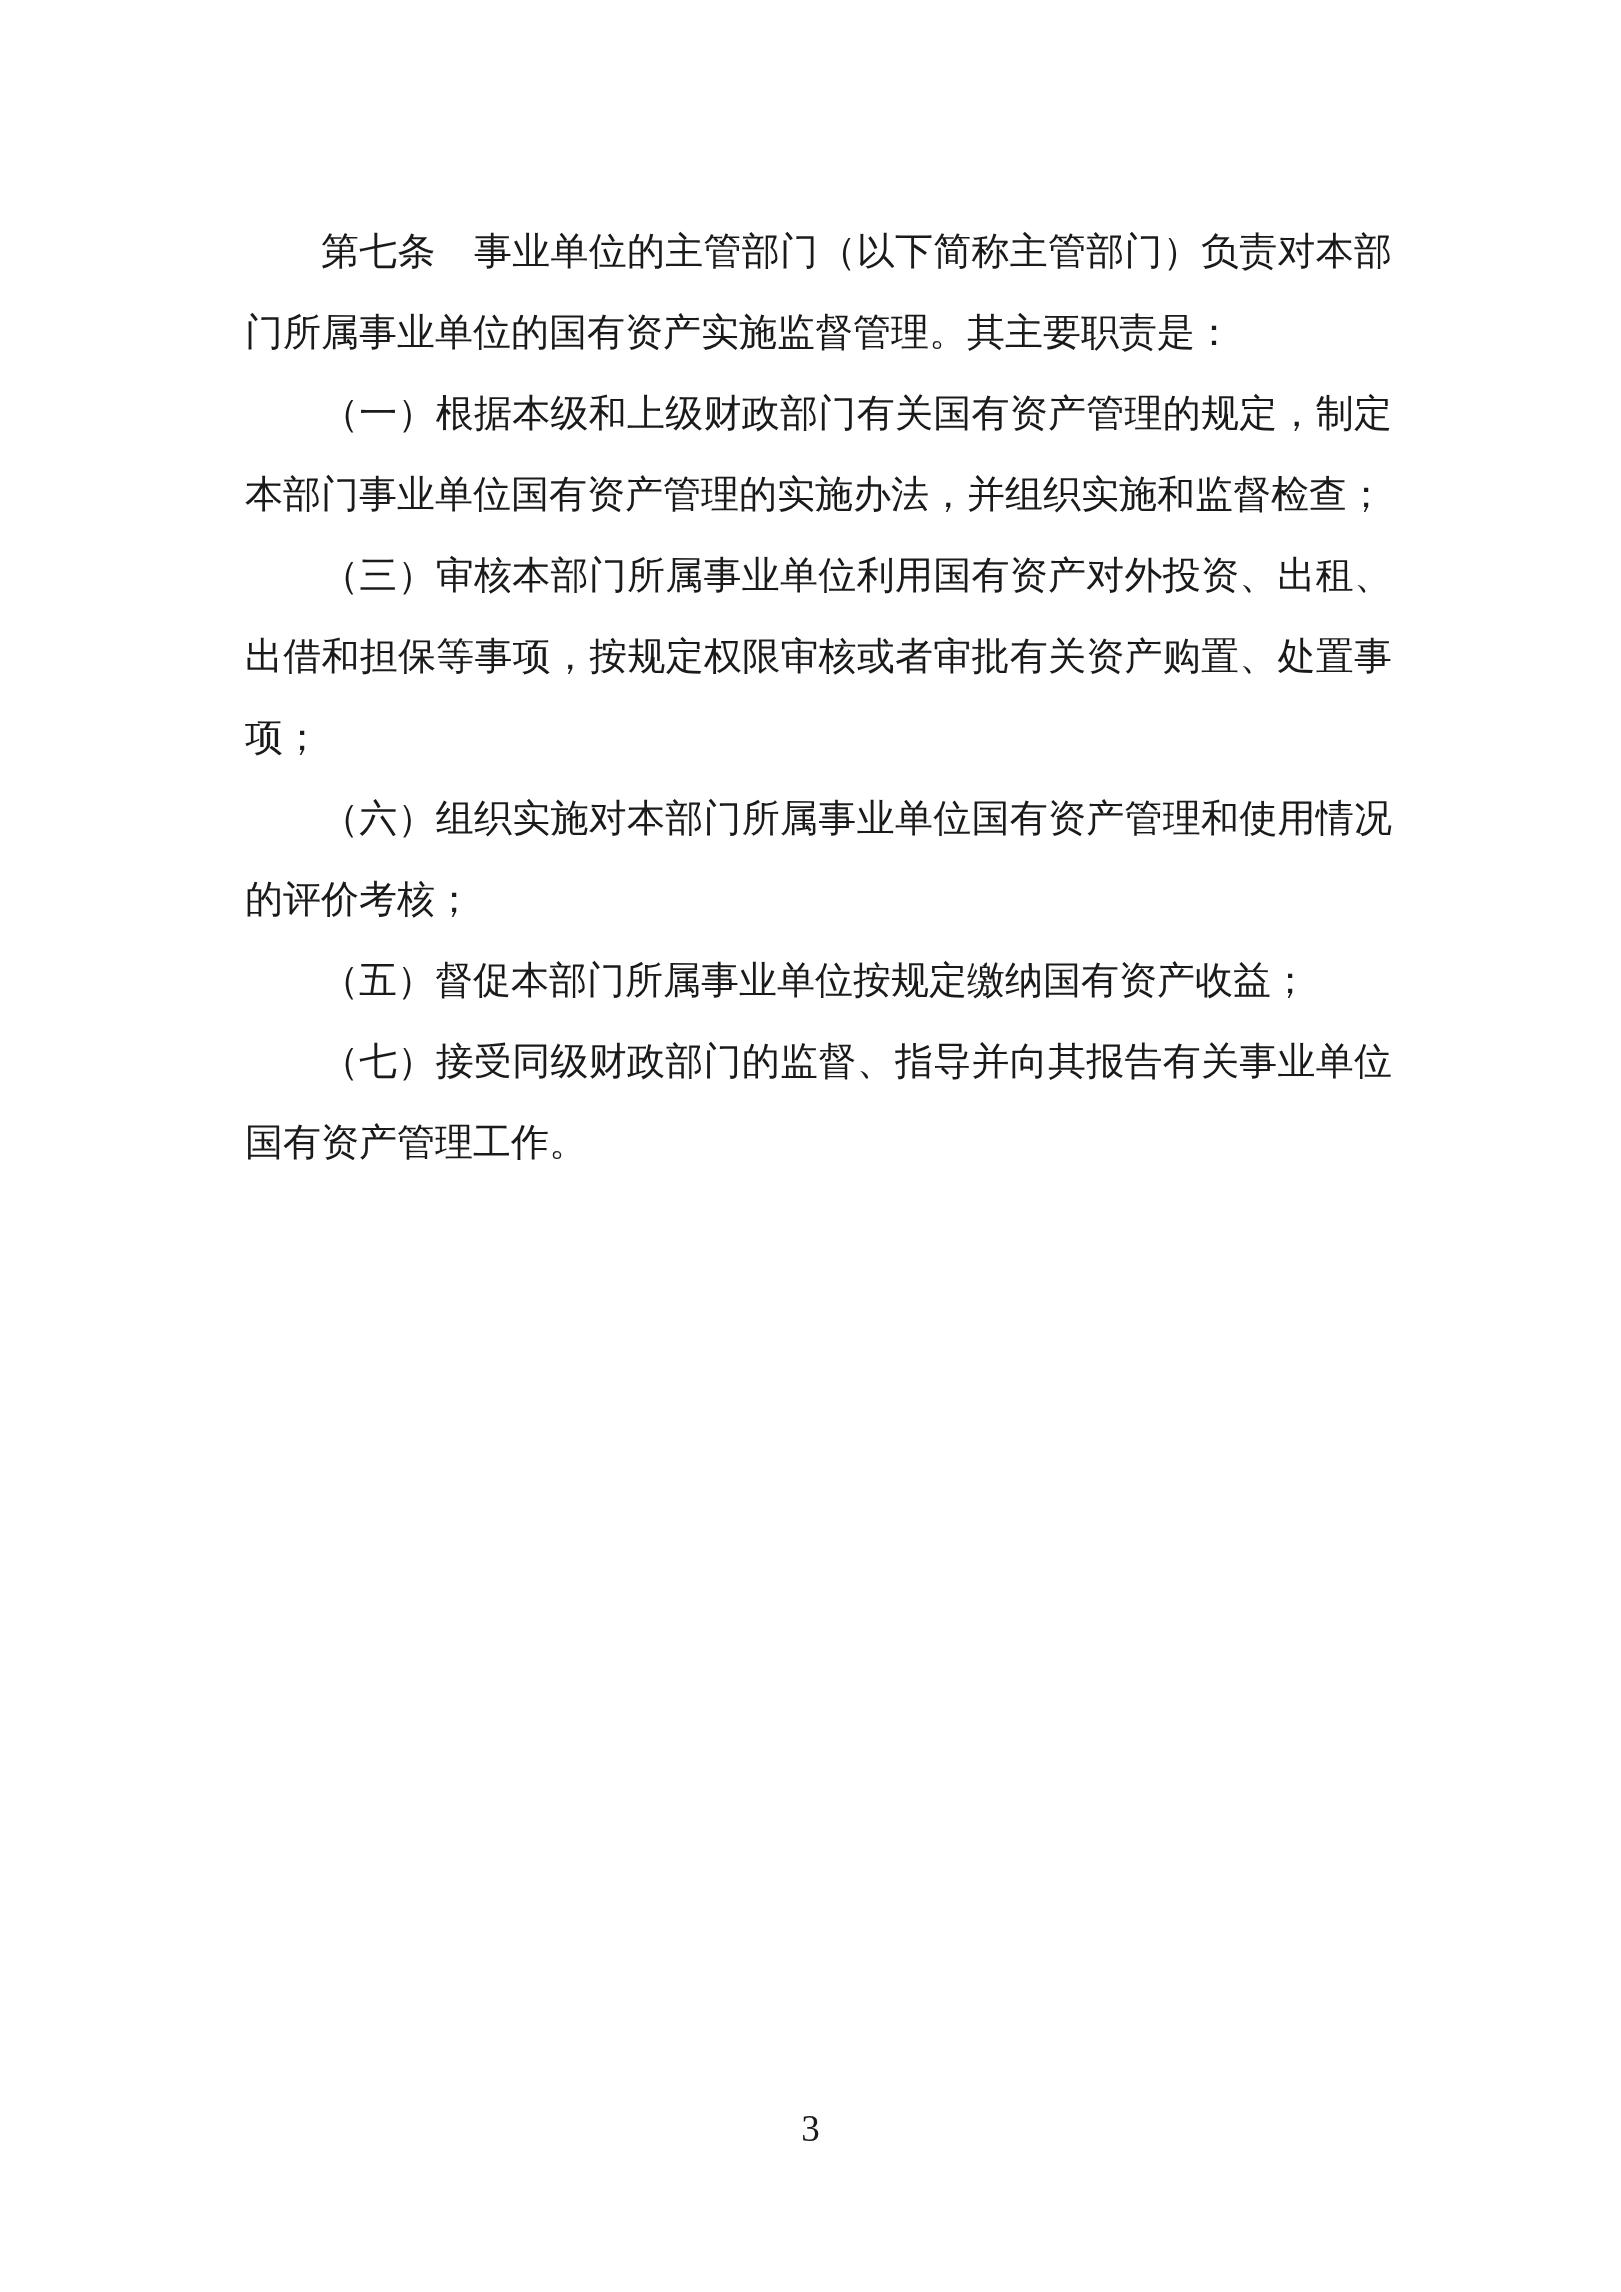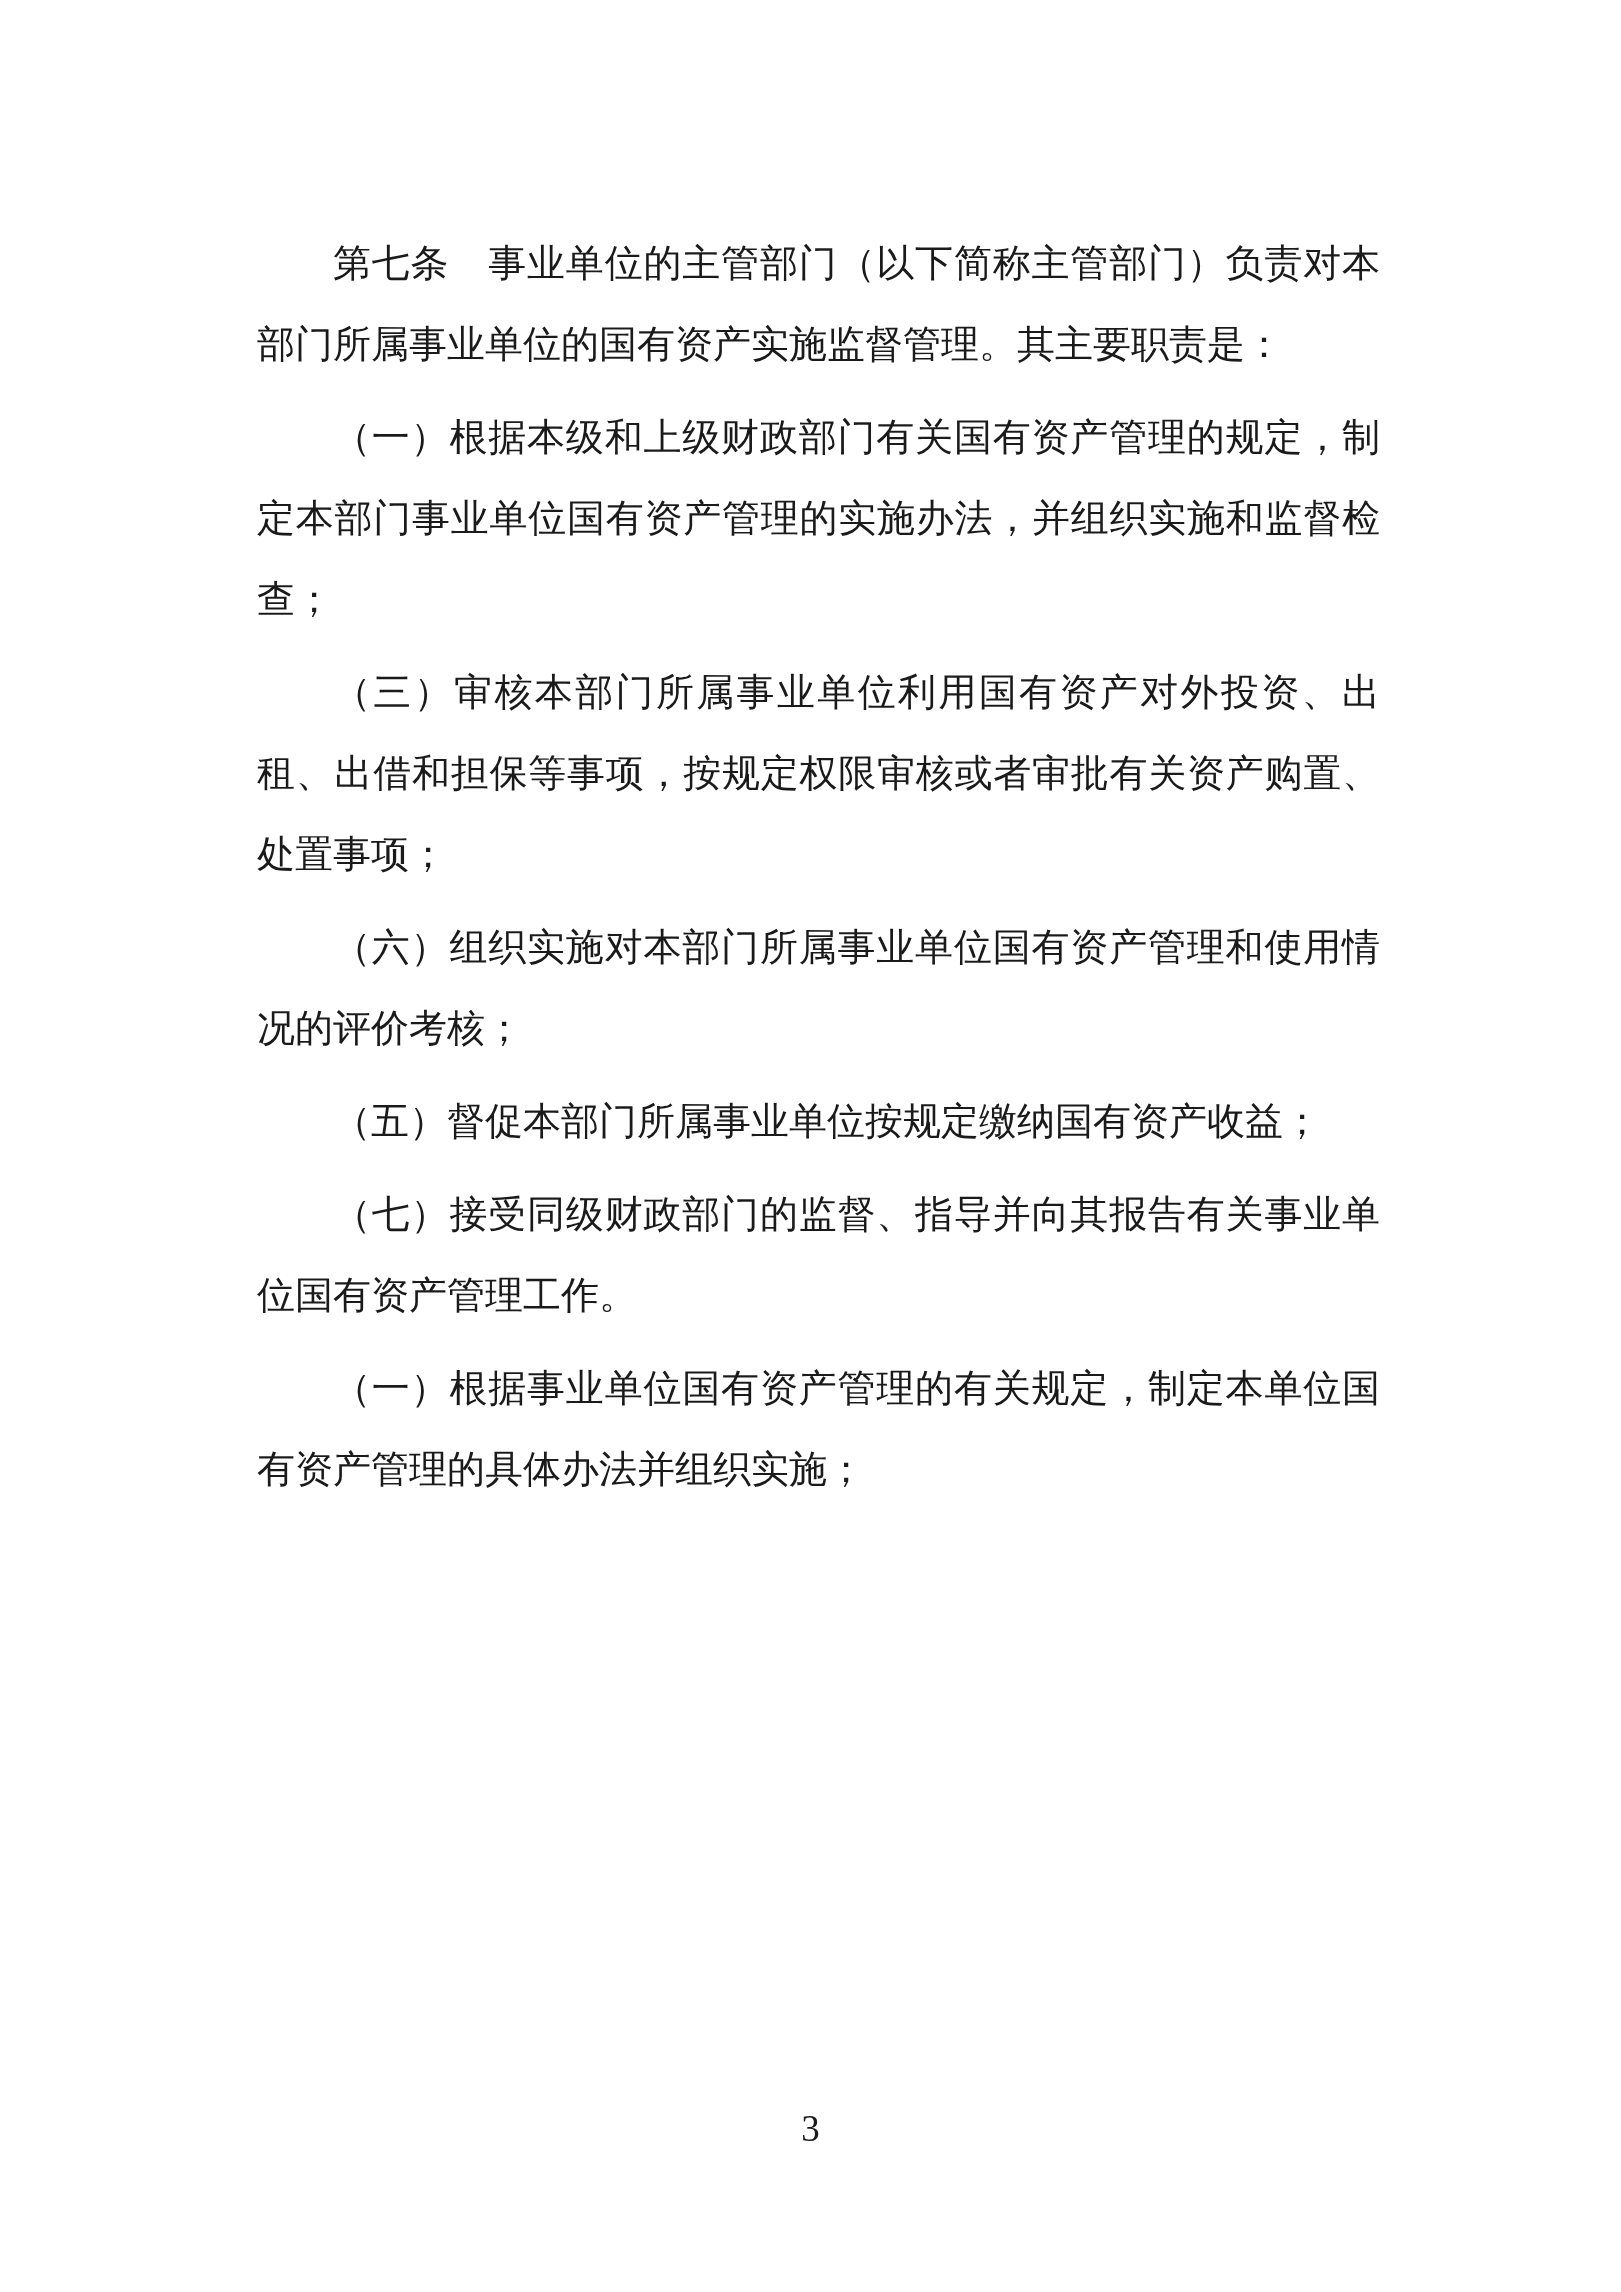--- a/index.html
+++ b/index.html
@@ -14,21 +14,21 @@
     background: #ffffff;
     overflow: hidden;
   }
   .body-text {
     position: absolute;
     left: 245px;
     top: 211px;
     width: 1147px;
   }
   .para {
-    margin: 12px;
+    margin: 0;
     padding: 0;
     font-family: "Liberation Serif", "DejaVu Serif", serif;
     font-size: 38px;
     line-height: 81px;
     color: #1a1a1a;
     text-align: justify;
     text-indent: 2em;
     word-break: normal;
   }
   .footer {
@@ -58,20 +58,19 @@
   <p class="para">（三）审核本部门所属事业单位利用国有资产对外投资、出租、出借和担保等事项，按规定权限审核或者审批有关资产购置、处置事项；</p>
 
 
   <p class="para">（六）组织实施对本部门所属事业单位国有资产管理和使用情况的评价考核；</p>
 
   <p class="para">（五）督促本部门所属事业单位按规定缴纳国有资产收益；</p>
 
   <p class="para">（七）接受同级财政部门的监督、指导并向其报告有关事业单位国有资产管理工作。</p>
 
 
-  <p class="para">（一）根据事业单位国有资产管理的有关规定，制定本单位国有资产管理的具体办法并组织实施；</p>
 
 </div>
   <div class="footer">
     <span class="pagenum">3</span>
   </div>
 </div>
 
 
 </body></html>

